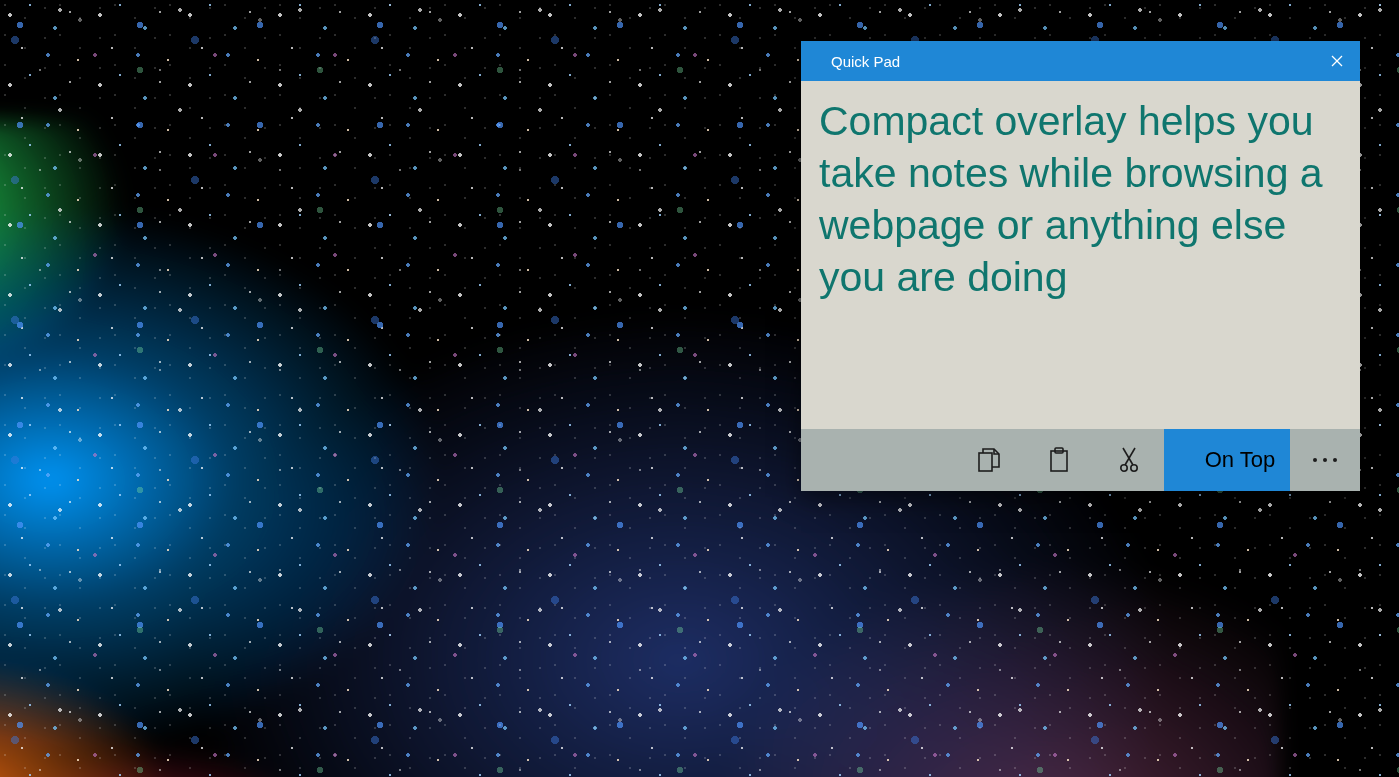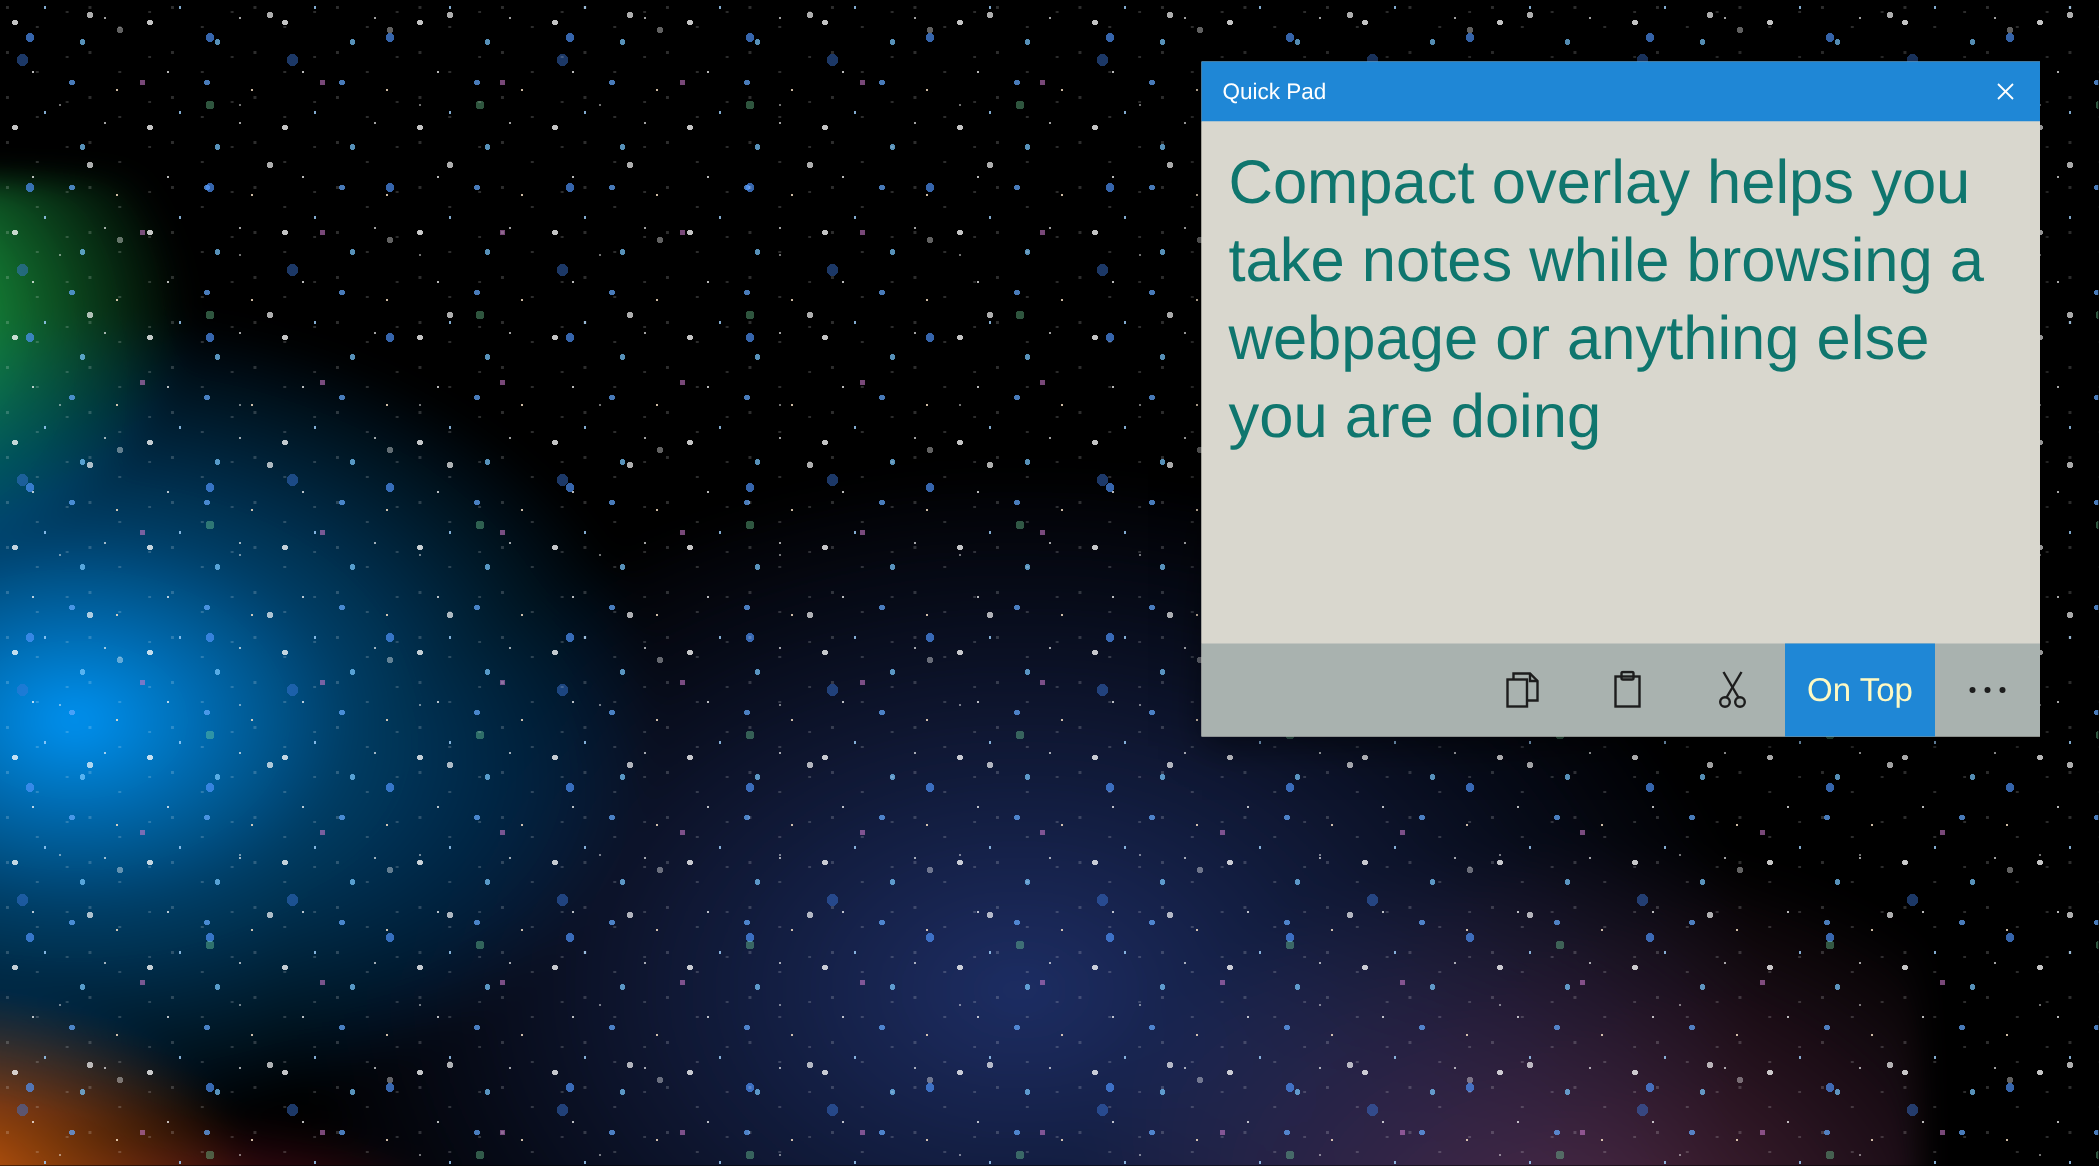--- a/index.html
+++ b/index.html
@@ -99,20 +99,21 @@
     color: #fff;
     display: flex;
     align-items: center;
     justify-content: space-between;
     font-size: 15px;
     font-weight: 400;
     flex: 0 0 auto;
   }
   .titlebar .title-text {
     padding-left: 14px;
+    margin-left: 16px;
   }
   .titlebar .close-btn {
     width: 46px;
     height: 40px;
     display: flex;
     align-items: center;
     justify-content: center;
     cursor: default;
   }
 
@@ -144,21 +145,22 @@
     color: #1d1d1d;
     font-size: 18px;
   }
   .toolbar .tool-btn.text-btn {
     width: 100px;
     font-size: 22px;
     font-weight: 400;
   }
   .toolbar .tool-btn.on-top {
     background: #1f87d6;
-    color: #fef9c3;
+    color: #000000;
+    padding-left: 26px;
   }
   .toolbar .tool-btn.more {
     width: 70px;
     letter-spacing: 2px;
   }
 
   svg { display: block; }
 </style>
 </head>
 <body>

